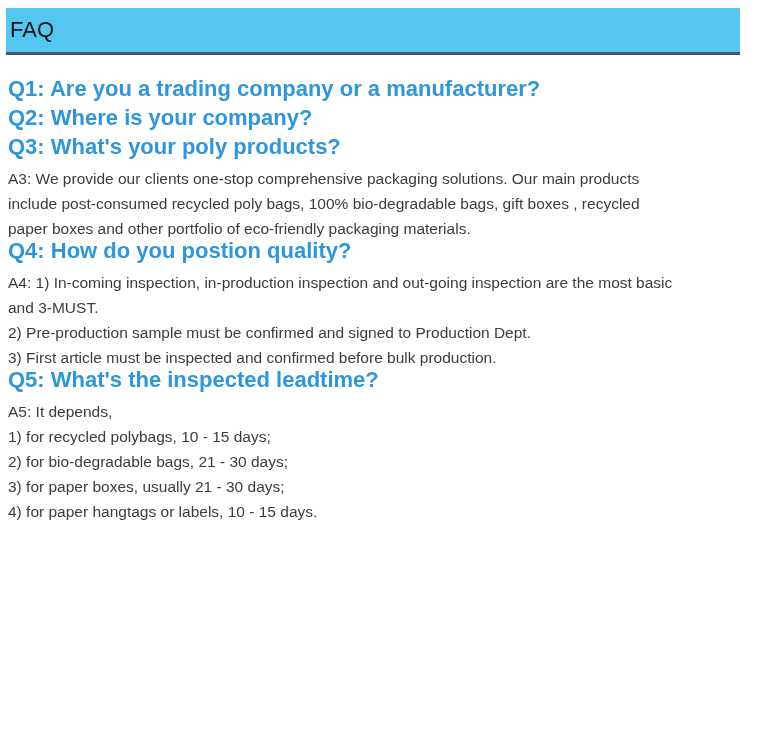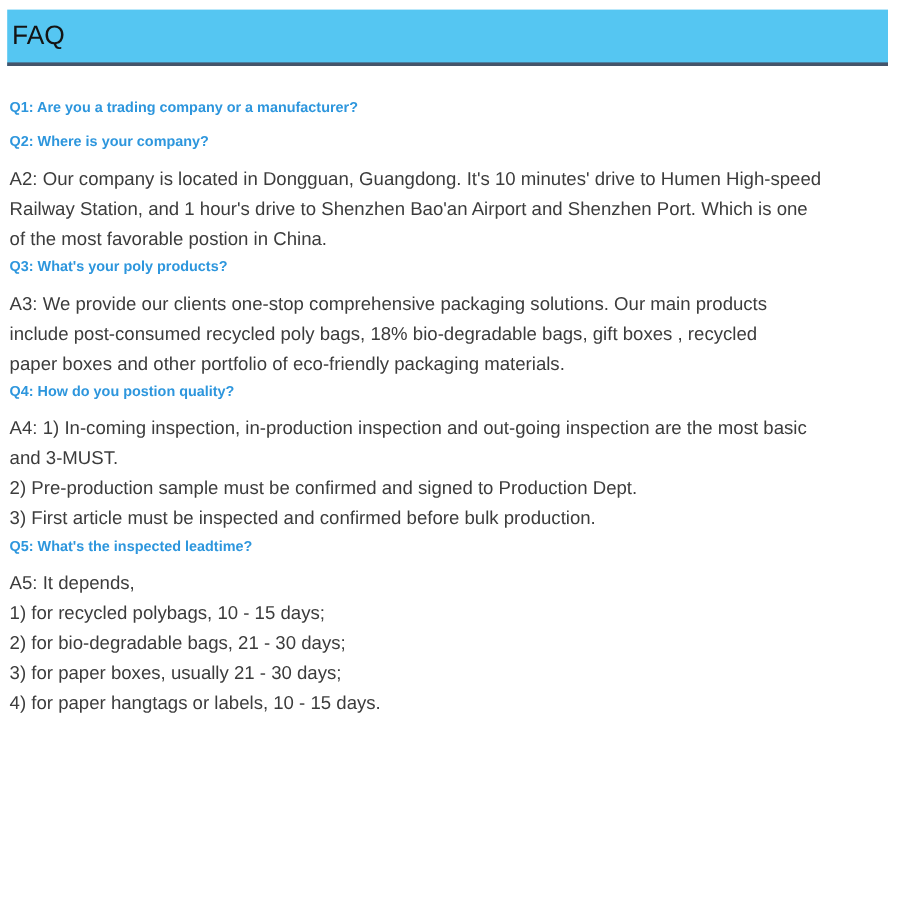--- a/index.html
+++ b/index.html
@@ -39,21 +39,21 @@
   .content {
     padding: 0 10px 0 8px;
   }
   .faq-section {
   }
   .faq-section:first-child {
     margin-top: 24px;
   }
   .faq-question {
     color: var(--question-color);
-    font-size: 12px;
+    font-size: 22px;
     font-weight: 700;
     line-height: 20px;
     margin-bottom: 9px;
   }
   .faq-answer {
     color: var(--body-color);
     font-size: 15.5px;
     font-weight: 400;
     line-height: 25px;
     white-space: pre-line;
@@ -70,29 +70,26 @@
   </div>
 
   <div class="content">
 
     <div class="faq-section">
       <div class="faq-question">Q1: Are you a trading company or a manufacturer?</div>
     </div>
 
     <div class="faq-section">
       <div class="faq-question">Q2: Where is your company?</div>
-      <div class="faq-answer">A2: Our company is located in Dongguan, Guangdong. It's 10 minutes' drive to Humen High-speed
-Railway Station, and 1 hour's drive to Shenzhen Bao'an Airport and Shenzhen Port. Which is one
-of the most favorable postion in China.</div>
     </div>
 
     <div class="faq-section">
       <div class="faq-question">Q3: What's your poly products?</div>
       <div class="faq-answer">A3: We provide our clients one-stop comprehensive packaging solutions. Our main products
-include post-consumed recycled poly bags, 18% bio-degradable bags, gift boxes , recycled
+include post-consumed recycled poly bags, 100% bio-degradable bags, gift boxes , recycled
 paper boxes and other portfolio of eco-friendly packaging materials.</div>
     </div>
 
     <div class="faq-section">
       <div class="faq-question">Q4: How do you postion quality?</div>
       <div class="faq-answer">A4: 1) In-coming inspection, in-production inspection and out-going inspection are the most basic
 and 3-MUST.
 2) Pre-production sample must be confirmed and signed to Production Dept.
 3) First article must be inspected and confirmed before bulk production.</div>
     </div>

